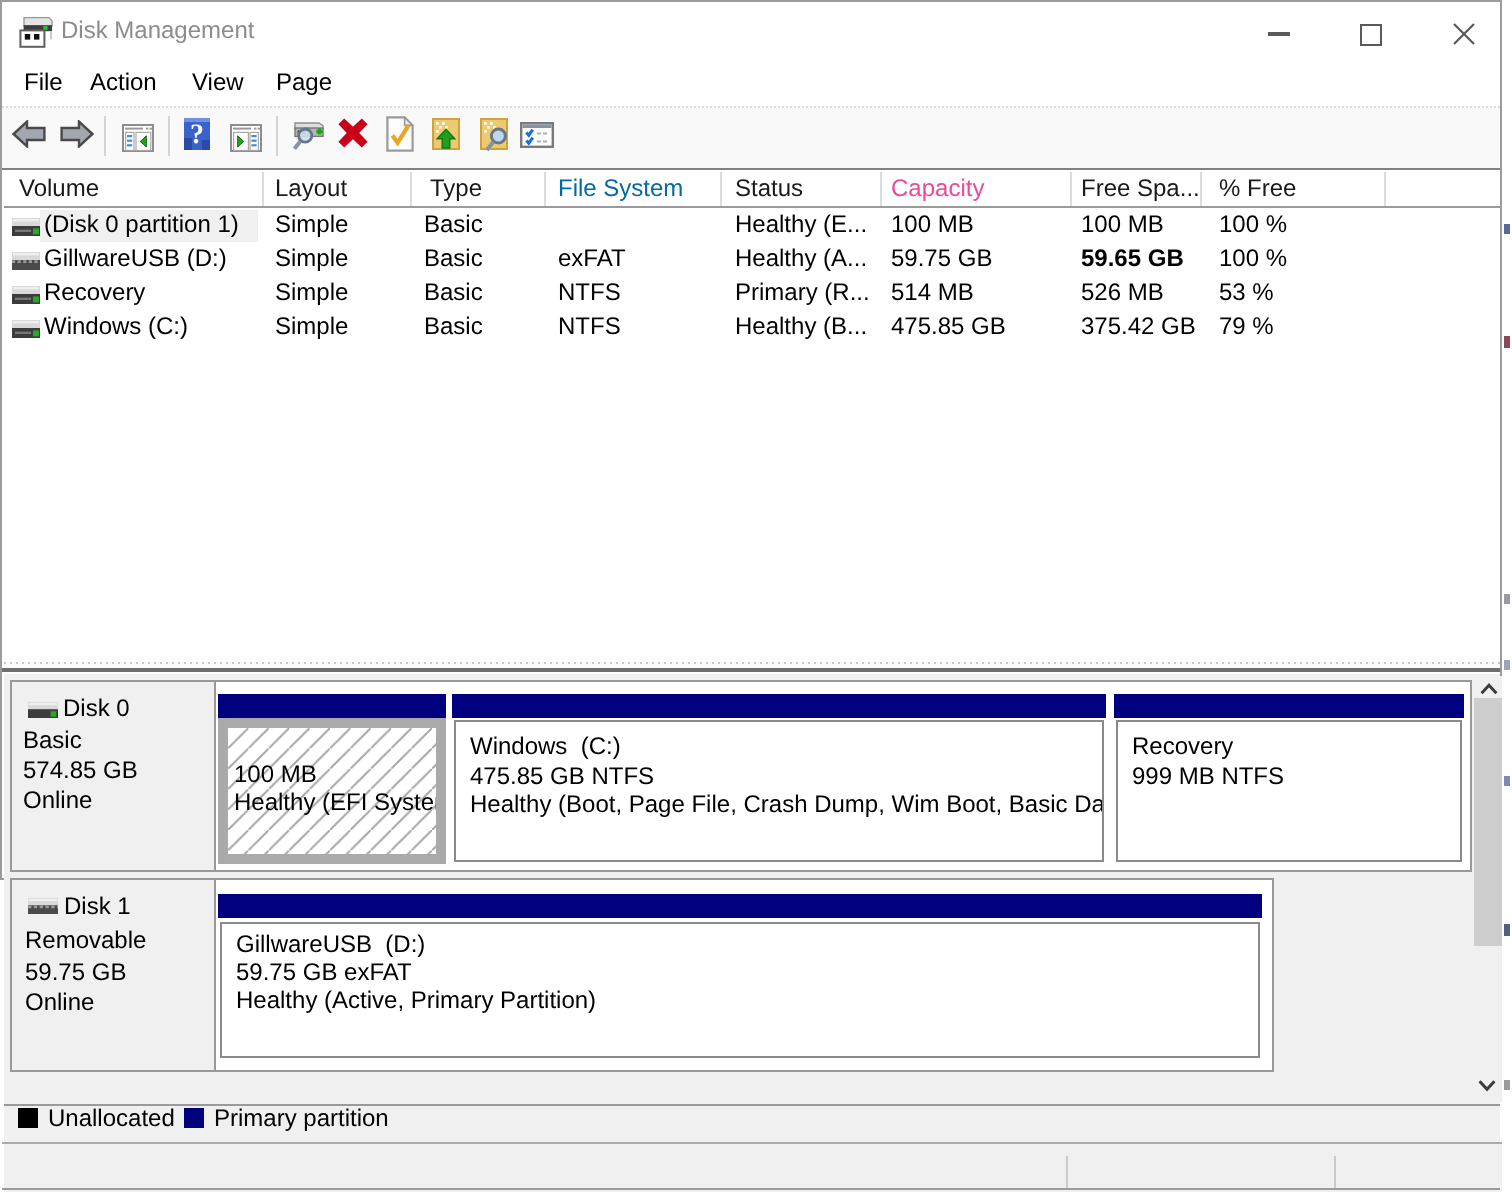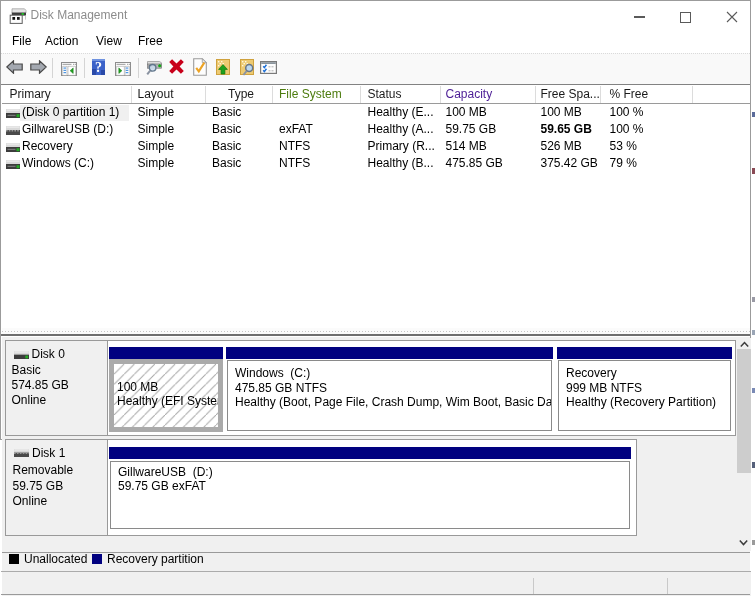--- a/index.html
+++ b/index.html
@@ -27,21 +27,21 @@
 
   <div class="abs" style="left:633px;top:15px;width:11px;height:1.5px;background:#5a5a5a;"></div>
   <div class="abs" style="left:679px;top:11px;width:9px;height:9px;border:1px solid #5a5a5a;"></div>
   <svg class="abs" style="left:725px;top:10px" width="12" height="12" viewBox="0 0 12 12">
     <path d="M1 1 L11 11 M11 1 L1 11" stroke="#5a5a5a" stroke-width="1.1" fill="none"></path>
   </svg>
 
   <div class="abs t12" style="left:11px;top:33px;color:#000;">File</div>
   <div class="abs t12" style="left:44px;top:33px;color:#000;">Action</div>
   <div class="abs t12" style="left:95px;top:33px;color:#000;">View</div>
-  <div class="abs t12" style="left:137px;top:33px;color:#000;">Free</div>
+  <div class="abs t12" style="left:137px;top:33px;color:#000;">Page</div>
 
   <div class="abs" style="left:0;top:52px;width:749px;height:30px;background:#f9f9f9;border-top:1px dotted #dadada;"></div>
   <div class="abs" style="left:51px;top:57px;width:1px;height:20px;background:#d4d4d4;"></div>
   <div class="abs" style="left:83px;top:57px;width:1px;height:20px;background:#d4d4d4;"></div>
   <div class="abs" style="left:137px;top:57px;width:1px;height:20px;background:#d4d4d4;"></div>
 
   <svg class="abs" style="left:5px;top:59px" width="17" height="14" viewBox="0 0 17 14">
     <path d="M0.8 7 L7.5 0.8 L7.5 4 L16.2 4 L16.2 10 L7.5 10 L7.5 13.2 Z" fill="#a3a8b0" stroke="#4a4a4a" stroke-width="1.2"></path>
   </svg>
 
@@ -133,26 +133,26 @@
     <rect x="1.2" y="1.2" width="14.6" height="1.8" fill="#8a949c"></rect>
     <path d="M3.2 5.2 L4.4 6.6 L6.4 3.8" stroke="#1d6fd6" stroke-width="1.5" fill="none"></path>
     <path d="M3.2 9.2 L4.4 10.6 L6.4 7.8" stroke="#1d6fd6" stroke-width="1.5" fill="none"></path>
     <path d="M8.5 5.8 h5" stroke="#b0b0b0" stroke-width="1" stroke-dasharray="2 1"></path>
     <path d="M8.5 9.8 h5" stroke="#b0b0b0" stroke-width="1" stroke-dasharray="2 1"></path>
   </svg>
 
   <div class="abs" style="left:0;top:83px;width:749px;height:1px;background:#828282;"></div>
 
   <div id="hdr" class="abs" style="left:1px;top:84px;width:748px;height:19px;background:#ffffff;border-bottom:1px solid #9a9a9a;box-sizing:border-box;"></div>
-  <div class="abs t12" style="left:8.5px;top:86px;color:#1a1a1a;">Primary</div>
+  <div class="abs t12" style="left:8.5px;top:86px;color:#1a1a1a;">Volume</div>
   <div class="abs t12" style="left:136.5px;top:86px;color:#1a1a1a;">Layout</div>
-  <div class="abs t12" style="left:227px;top:86px;color:#1a1a1a;">Type</div>
-  <div class="abs t12" style="left:278px;top:86px;color:#4d7c0f;">File System</div>
+  <div class="abs t12" style="left:214px;top:86px;color:#1a1a1a;">Type</div>
+  <div class="abs t12" style="left:278px;top:86px;color:#0369a1;">File System</div>
   <div class="abs t12" style="left:366.5px;top:86px;color:#1a1a1a;">Status</div>
-  <div class="abs t12" style="left:444.5px;top:86px;color:#4c1d95;text-align:right;">Capacity</div>
+  <div class="abs t12" style="left:444.5px;top:86px;color:#ec4899;text-align:right;">Capacity</div>
   <div class="abs t12" style="left:539.5px;top:86px;color:#1a1a1a;">Free Spa...</div>
   <div class="abs t12" style="left:608.5px;top:86px;color:#1a1a1a;">% Free</div>
   <div class="abs" style="left:130px;top:85px;width:1px;height:17px;background:#dcdcdc;"></div>
   <div class="abs" style="left:204px;top:85px;width:1px;height:17px;background:#dcdcdc;"></div>
   <div class="abs" style="left:271px;top:85px;width:1px;height:17px;background:#dcdcdc;"></div>
   <div class="abs" style="left:359px;top:85px;width:1px;height:17px;background:#dcdcdc;"></div>
   <div class="abs" style="left:439px;top:85px;width:1px;height:17px;background:#dcdcdc;"></div>
   <div class="abs" style="left:534px;top:85px;width:1px;height:17px;background:#dcdcdc;"></div>
   <div class="abs" style="left:599px;top:85px;width:1px;height:17px;background:#dcdcdc;"></div>
   <div class="abs" style="left:691px;top:85px;width:1px;height:17px;background:#dcdcdc;"></div>
@@ -259,57 +259,57 @@
   <div class="abs" style="left:226px;top:359px;width:325px;height:71px;background:#ffffff;border:1px solid #8a8a8a;box-sizing:border-box;overflow:hidden;">
     <div class="abs t12 b" style="left:7px;top:4.5px;">Windows&nbsp;&nbsp;(C:)</div>
     <div class="abs t12" style="left:7px;top:19.5px;">475.85 GB NTFS</div>
     <div class="abs t12" style="left:7px;top:33.5px;">Healthy (Boot, Page File, Crash Dump, Wim Boot, Basic Data</div>
   </div>
 
   <div class="abs navy" style="left:556px;top:346px;width:175px;height:12px;"></div>
   <div class="abs" style="left:557px;top:359px;width:173px;height:71px;background:#ffffff;border:1px solid #8a8a8a;box-sizing:border-box;overflow:hidden;">
     <div class="abs t12 b" style="left:7px;top:4.5px;">Recovery</div>
     <div class="abs t12" style="left:7px;top:19.5px;">999 MB NTFS</div>
-    <div class="abs t12" style="left:7px;top:33.5px;">Healthy (Recovery Partition)</div>
   </div>
 
   <div class="abs" style="left:4px;top:438px;width:632px;height:97px;border:1px solid #999999;box-sizing:border-box;background:#ffffff;"></div>
   <div class="abs" style="left:5px;top:439px;width:101px;height:95px;background:#f0f0f0;border-right:1px solid #999999;"></div>
   <svg class="abs" style="left:13px;top:448px" width="15" height="8" viewBox="0 0 15 8">
     <rect x="0" y="0" width="15" height="3.6" fill="#d9d9d9"></rect>
       <rect x="0.4" y="0.4" width="14.2" height="1.2" fill="#efefef"></rect>
     <rect x="0" y="3.6" width="15" height="4.4" fill="#4a4a4a"></rect>
     <path d="M0 4.4 h15" stroke="#999" stroke-width="1.4" stroke-dasharray="1.7 1.2"></path>
   </svg>
   <div class="abs t12 b" style="left:31px;top:445px;">Disk 1</div>
   <div class="abs t12" style="left:11.5px;top:462px;">Removable</div>
   <div class="abs t12" style="left:11.5px;top:478px;">59.75 GB</div>
   <div class="abs t12" style="left:11.5px;top:493px;">Online</div>
 
   <div class="abs navy" style="left:108px;top:446px;width:522px;height:12px;"></div>
   <div class="abs" style="left:109px;top:460px;width:520px;height:68px;background:#ffffff;border:1px solid #8a8a8a;box-sizing:border-box;overflow:hidden;">
     <div class="abs t12 b" style="left:7px;top:2.5px;">GillwareUSB&nbsp;&nbsp;(D:)</div>
     <div class="abs t12" style="left:7px;top:16.5px;">59.75 GB exFAT</div>
+    <div class="abs t12" style="left:7px;top:30.5px;">Healthy (Active, Primary Partition)</div>
   </div>
 
   <div class="abs" style="left:735px;top:337px;width:16px;height:213px;background:#f0f0f0;"></div>
   <svg class="abs" style="left:739px;top:340px" width="9" height="8" viewBox="0 0 9 8">
     <path d="M0.8 5.6 L4.5 1.6 L8.2 5.6" stroke="#3c3c3c" stroke-width="1.5" fill="none"></path>
   </svg>
   <div class="abs" style="left:736px;top:348px;width:14px;height:124px;background:#cdcdcd;"></div>
   <svg class="abs" style="left:738px;top:538px" width="9" height="8" viewBox="0 0 9 8">
     <path d="M0.8 1.6 L4.5 5.6 L8.2 1.6" stroke="#3c3c3c" stroke-width="1.5" fill="none"></path>
   </svg>
 
   <div class="abs" style="left:1px;top:551px;width:748px;height:1px;background:#9a9a9a;"></div>
   <div class="abs" style="left:1px;top:552px;width:748px;height:18px;background:#f0f0f0;"></div>
   <div class="abs" style="left:8px;top:553px;width:10px;height:10px;background:#000;"></div>
   <div class="abs t12" style="left:23px;top:550.5px;color:#000;">Unallocated</div>
   <div class="abs" style="left:91px;top:553px;width:10px;height:10px;background:#010180;"></div>
-  <div class="abs t12" style="left:106px;top:550.5px;color:#000;">Recovery partition</div>
+  <div class="abs t12" style="left:106px;top:550.5px;color:#000;">Primary partition</div>
 
   <div class="abs" style="left:0;top:570px;width:751px;height:1px;background:#ababab;"></div>
   <div class="abs" style="left:1px;top:571px;width:749px;height:24px;background:#f0f0f0;"></div>
   <div class="abs" style="left:532px;top:577px;width:1px;height:16px;background:#c9c9c9;"></div>
   <div class="abs" style="left:0;top:593px;width:749px;height:1px;background:#9a9a9a;"></div>
   <div class="abs" style="left:666px;top:577px;width:1px;height:16px;background:#c9c9c9;"></div>
 </div>
 
 <div class="abs" style="left:751px;top:0;width:5px;height:597px;background:#ffffff;"></div>
 <div class="abs" style="left:752px;top:112px;width:3px;height:5px;background:#5a6b9a;"></div>

